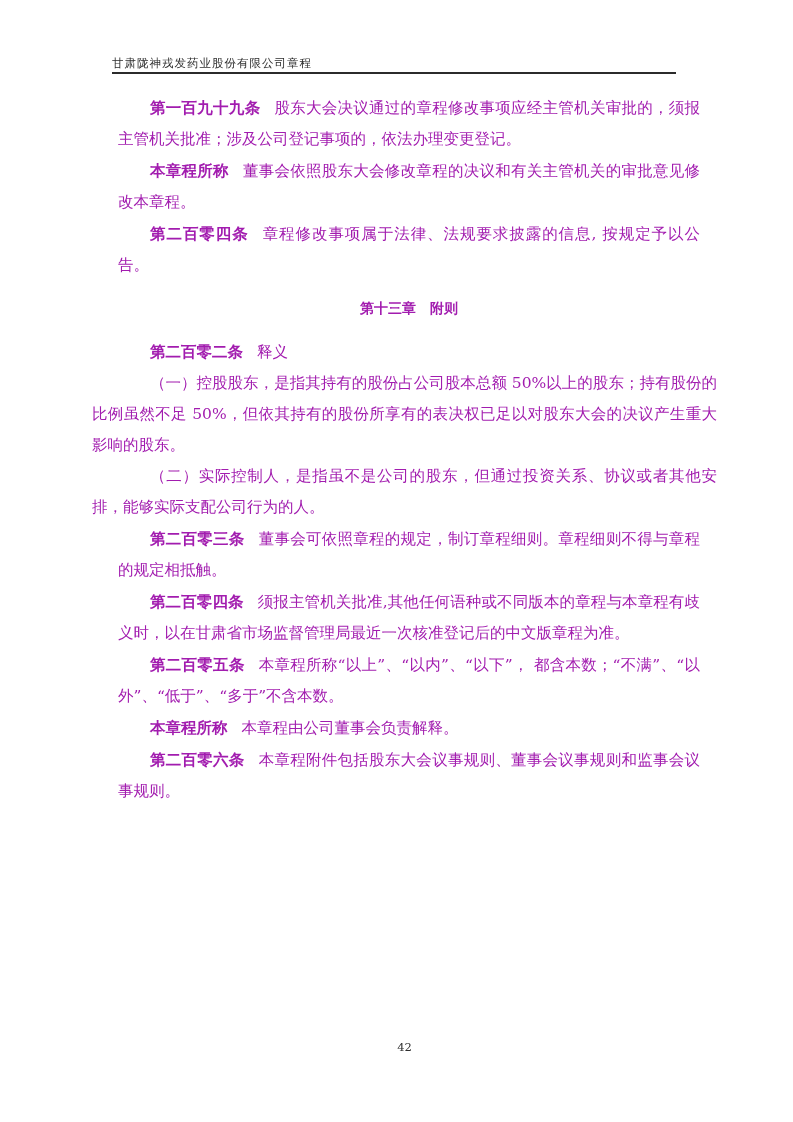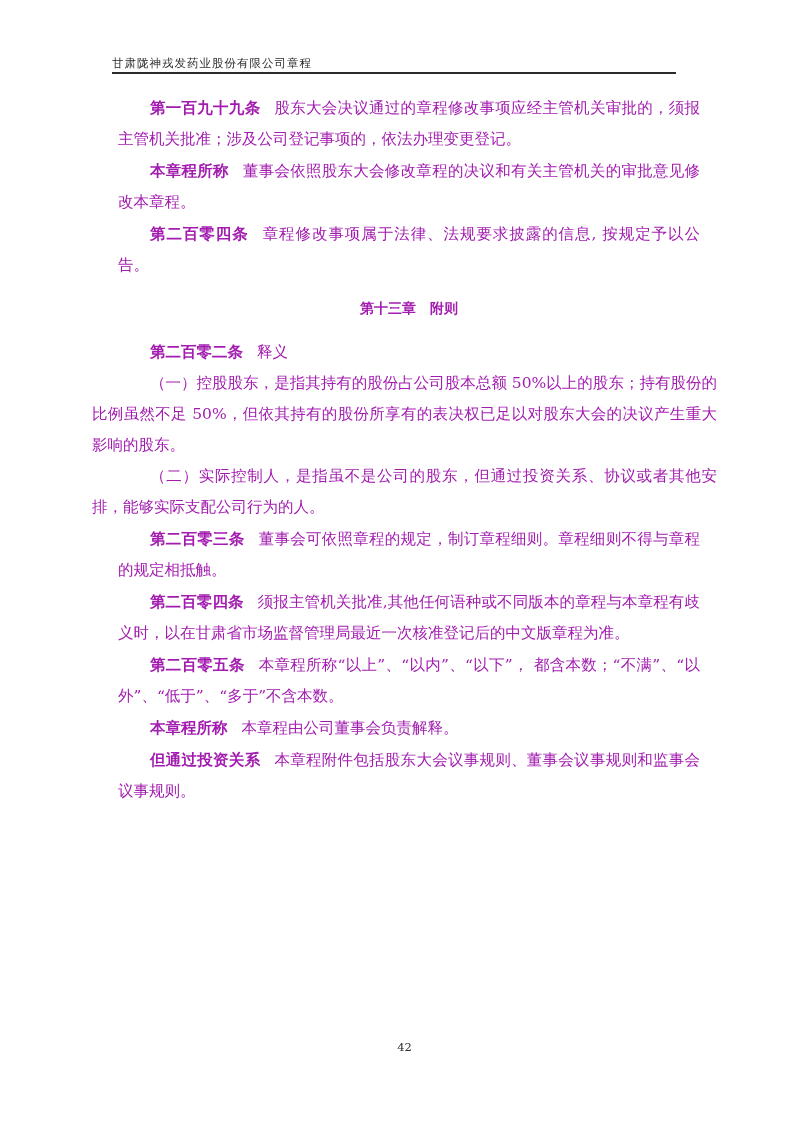--- a/index.html
+++ b/index.html
@@ -79,18 +79,18 @@
       <p class="article"><span class="term">本章程所称</span><span>董事会依照股东大会修改章程的决议和有关主管机关的审批意见修改本章程。</span></p>
       <p class="article"><span class="term">第二百零四条</span><span>章程修改事项属于法律、法规要求披露的信息, 按规定予以公告。</span></p>
       <p class="chapter"><span>第十三章　附则</span></p>
       <p class="article"><span class="term">第二百零二条</span><span>释义</span></p>
       <p class="item"><span>（一）控股股东，是指其持有的股份占公司股本总额 50%以上的股东；持有股份的比例虽然不足 50%，但依其持有的股份所享有的表决权已足以对股东大会的决议产生重大影响的股东。</span></p>
       <p class="item"><span>（二）实际控制人，是指虽不是公司的股东，但通过投资关系、协议或者其他安排，能够实际支配公司行为的人。</span></p>
       <p class="article"><span class="term">第二百零三条</span><span>董事会可依照章程的规定，制订章程细则。章程细则不得与章程的规定相抵触。</span></p>
       <p class="article"><span class="term">第二百零四条</span><span>须报主管机关批准,其他任何语种或不同版本的章程与本章程有歧义时，以在甘肃省市场监督管理局最近一次核准登记后的中文版章程为准。</span></p>
       <p class="article"><span class="term">第二百零五条</span><span>本章程所称“以上”、“以内”、“以下”， 都含本数；“不满”、“以外”、“低于”、“多于”不含本数。</span></p>
       <p class="article"><span class="term">本章程所称</span><span>本章程由公司董事会负责解释。</span></p>
-      <p class="article"><span class="term">但通过投资关系</span><span>本章程附件包括股东大会议事规则、董事会议事规则和监事会议事规则。</span></p>
+      <p class="article"><span class="term">第二百零六条</span><span>本章程附件包括股东大会议事规则、董事会议事规则和监事会议事规则。</span></p>
     </div>
 
   <div class="page-number">42</div>
 
 </div>
 
 </body></html>

